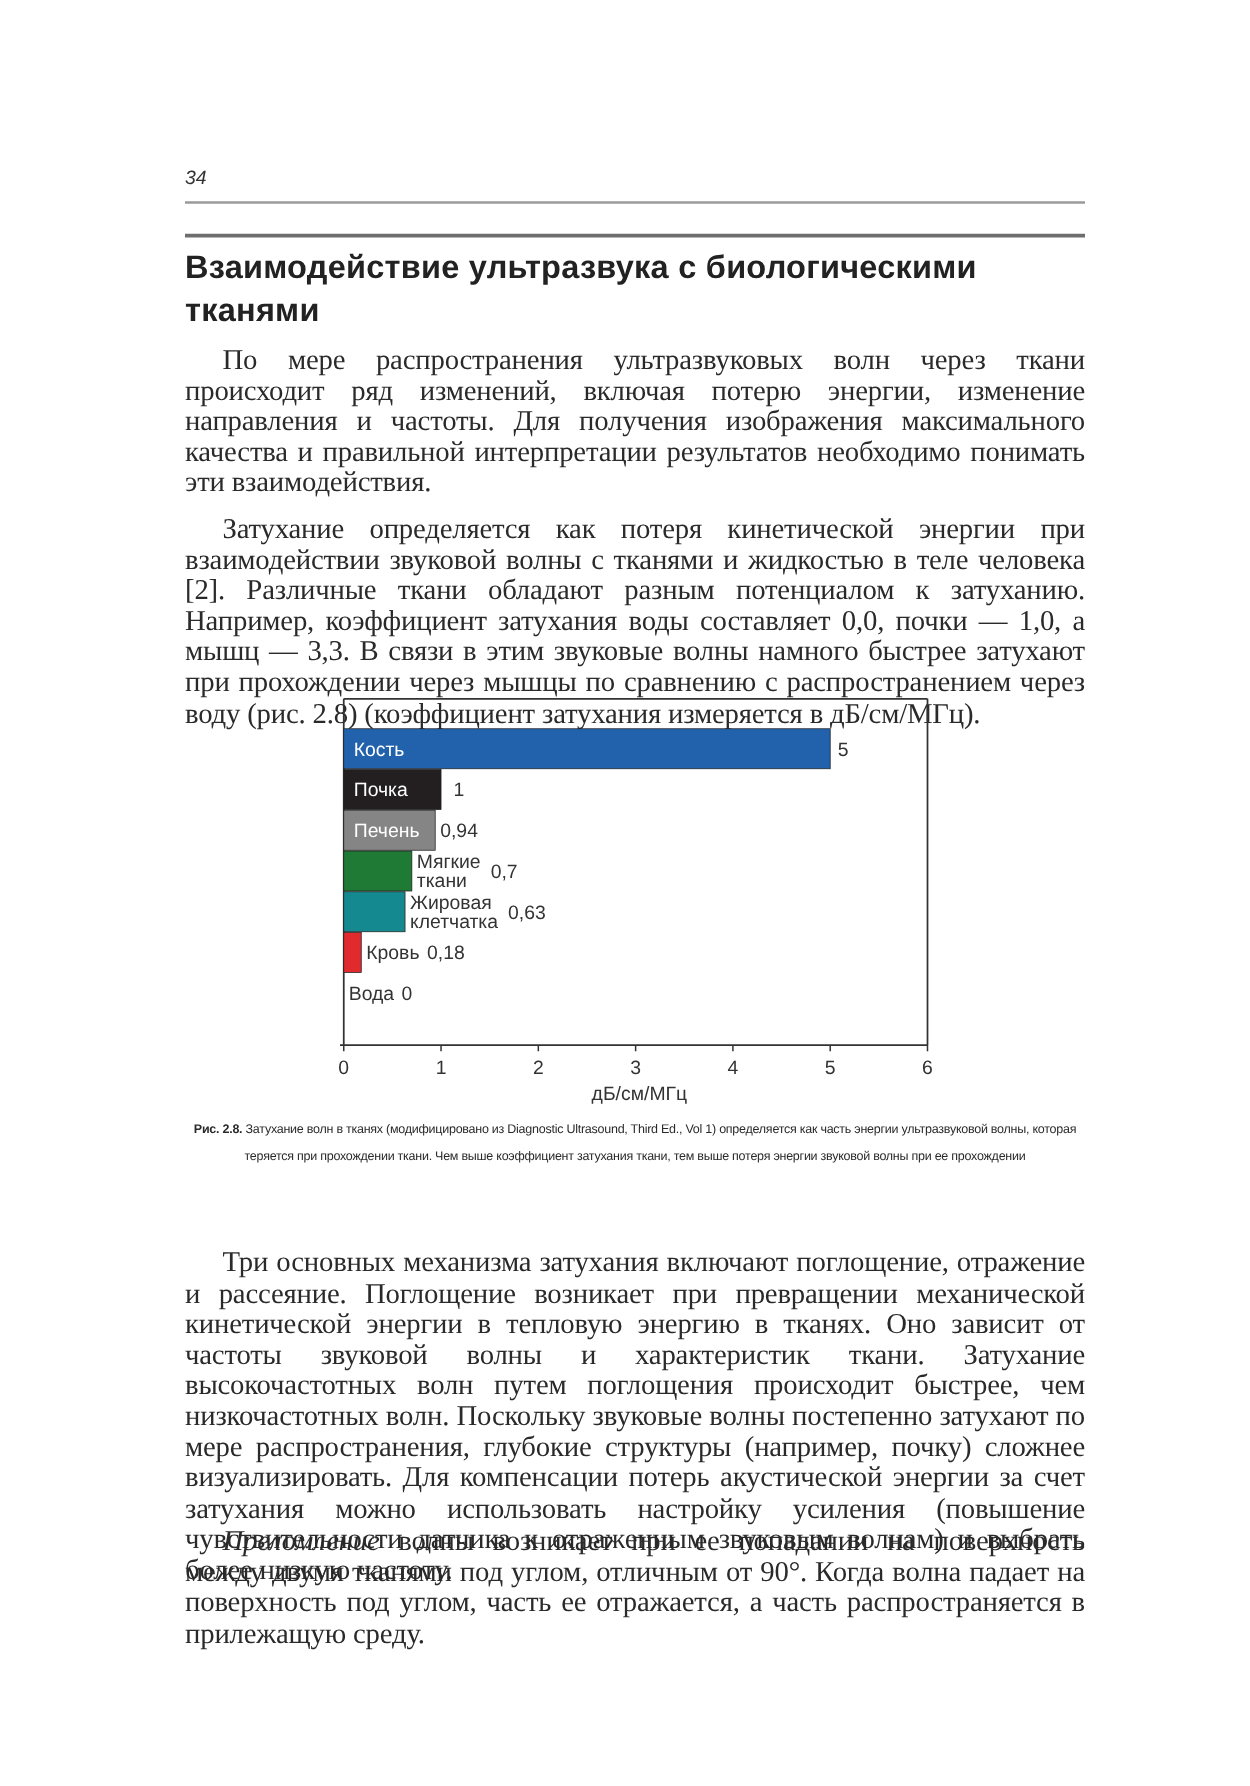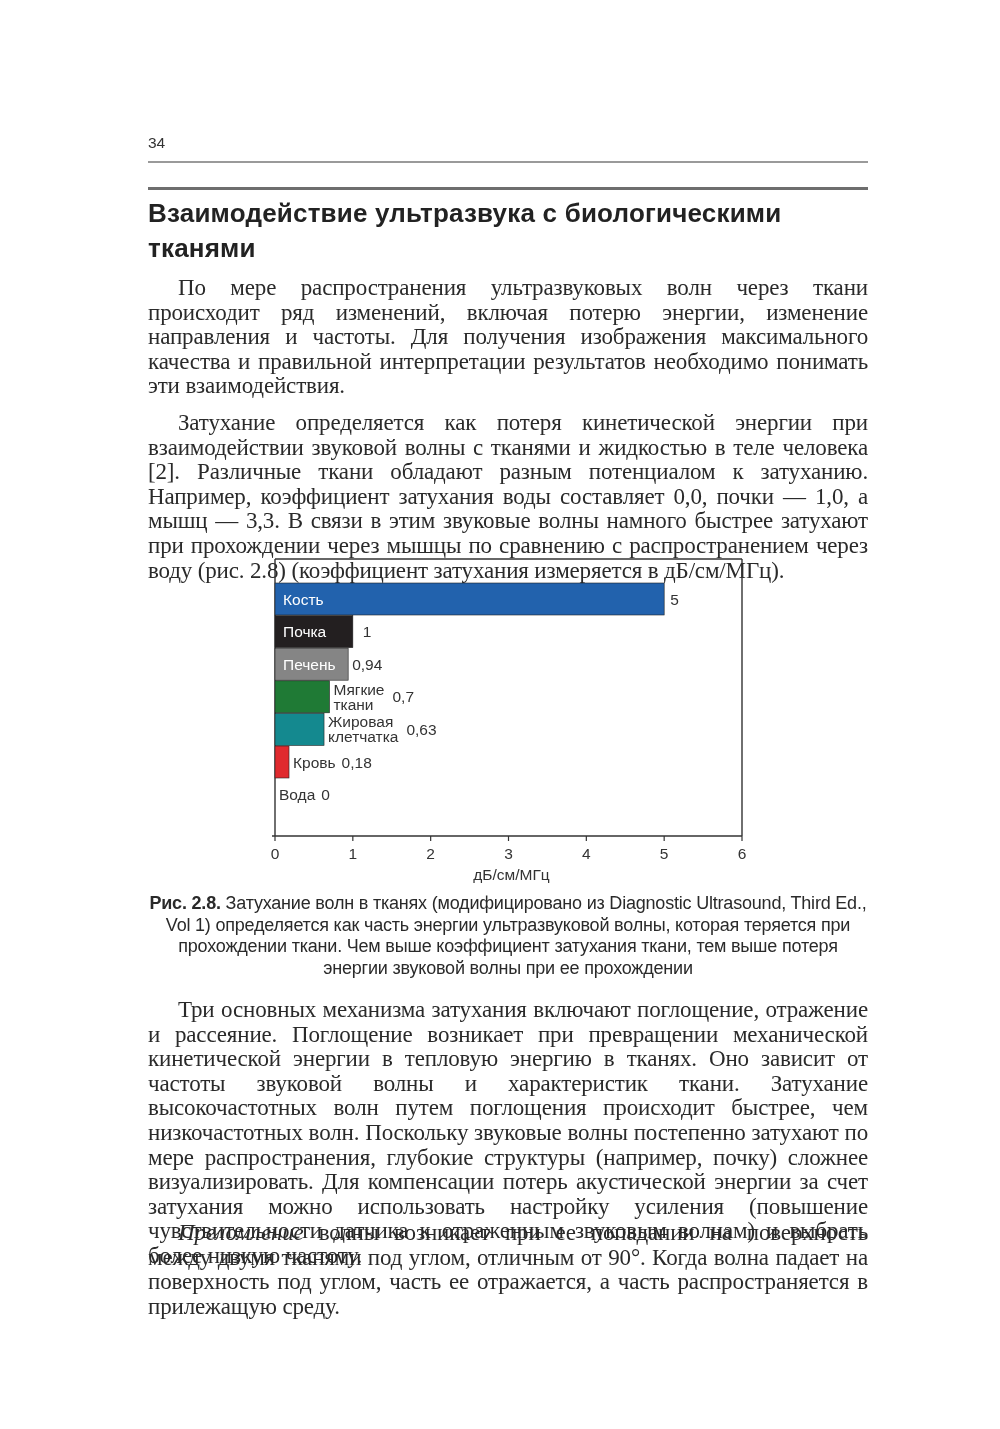--- a/index.html
+++ b/index.html
@@ -1,20 +1,20 @@
 <!DOCTYPE html>
 <html><head>
 <meta charset="utf-8">
 <style>
   html, body { margin: 0; padding: 0; background: #ffffff; }
   body { width: 1000px; height: 1429px; position: relative; overflow: hidden; }
   .page { position: absolute; left: 0; top: 0; width: 1000px; height: 1429px; }
   .running-header {
     position: absolute; left: 148px; top: 134px; width: 720px; height: 22px;
-    font-family: "Liberation Sans", sans-serif; font-size: 15.5px; color: #333;
+    font-family: "Liberation Sans", sans-serif; font-size: 15.5px; color: #333; font-style: italic;
   }
   .running-header .pnum { position: absolute; left: 0; top: 0; }
   .running-header .chap { position: absolute; right: 0; top: 0; letter-spacing: 0.1px; }
   .rule-thin { position: absolute; left: 148px; top: 161px; width: 720px; height: 2px; background: #9a9a9a; }
   .rule-thick { position: absolute; left: 148px; top: 187px; width: 720px; height: 3px; background: #6e6e6e; }
   .section-title {
     position: absolute; left: 148px; top: 196px; width: 720px;
     font-family: Liberation Sans, sans-serif; font-weight: bold;
     font-size: 26px; line-height: 35px; color: #222; letter-spacing: 0.2px;
   }
@@ -27,21 +27,21 @@
   .para em { font-style: italic; }
   #p1 { top: 276px; }
   #p2 { top: 375px; margin-top: 36px; }
   #p3 { top: 998px; }
   #p4 { top: 1221px; }
 
   .chart { position: absolute; left: 240px; top: 550px; width: 540px; height: 340px; }
   .chart svg { position: absolute; left: 0; top: 0; }
   .caption {
     position: absolute; left: 148px; top: 893px; width: 720px;
-    font-family: "Liberation Sans", sans-serif; font-size: 18px; line-height: 21.6px;
+    font-family: "Liberation Sans", sans-serif; font-size: 10px; line-height: 21.6px;
     color: #2a2a2a; text-align: center; letter-spacing: -0.2px;
   }
   .caption .cap-label { font-weight: bold; }
 </style>
 </head>
 <body>
 
 <div class="page">
 
   <div class="running-header">

